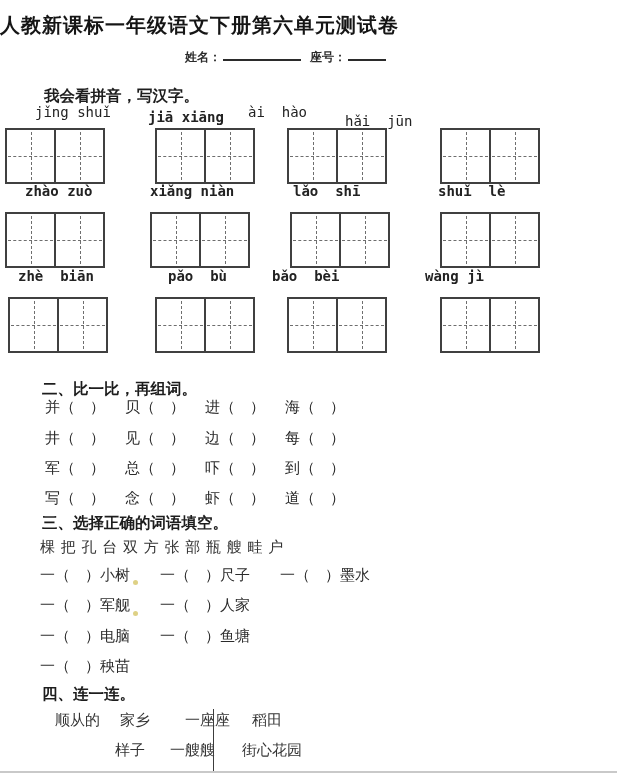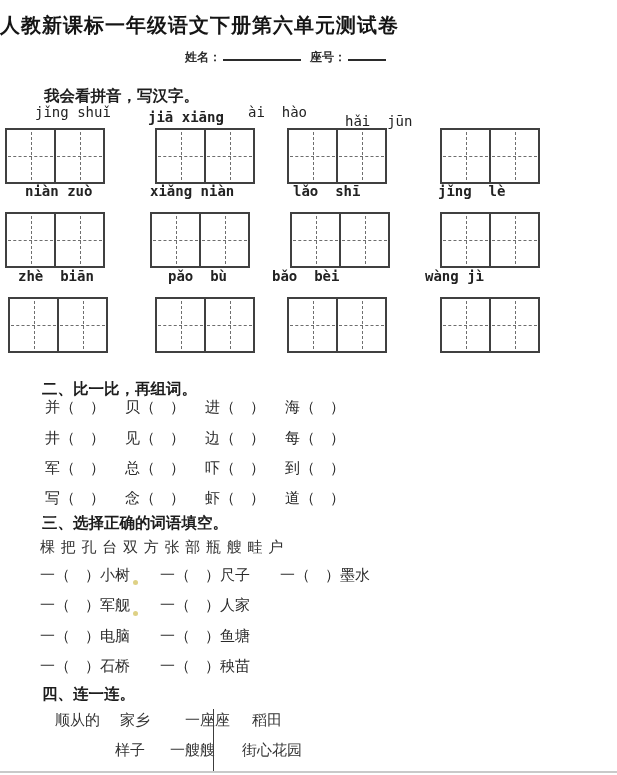--- a/index.html
+++ b/index.html
@@ -94,24 +94,24 @@
   </div>
 <div class="grid" style="top:128px; left:287px;">
     <div class="cell"></div>
     <div class="cell"></div>
   </div>
 <div class="grid" style="top:128px; left:440px;">
     <div class="cell"></div>
     <div class="cell"></div>
   </div>
 
-<span class="abs pinyin bold" style="top:183px; left:25px;">niàn zuò</span>
+<span class="abs pinyin bold" style="top:183px; left:25px;">zhào zuò</span>
 <span class="abs pinyin bold" style="top:183px; left:150px;text-align:center;">xiǎng niàn</span>
 <span class="abs pinyin bold" style="top:183px; left:293px;">lǎo  shī</span>
-<span class="abs pinyin bold" style="top:183px; left:438px;">jǐng  lè</span>
+<span class="abs pinyin bold" style="top:183px; left:438px;">shuǐ  lè</span>
 
 <div class="grid" style="top:212px; left:5px;">
     <div class="cell"></div>
     <div class="cell"></div>
   </div>
 <div class="grid" style="top:212px; left:150px;">
     <div class="cell"></div>
     <div class="cell"></div>
   </div>
 <div class="grid" style="top:212px; left:290px;">
@@ -182,21 +182,20 @@
 </div>
 <div class="row w120" style="top:596px; left:40px;">
     <span class="it">一（　）军舰</span>
     <span class="it">一（　）人家</span>
 </div>
 <div class="row w120" style="top:627px; left:40px;">
   <span class="it">一（　）电脑</span>
     <span class="it">一（　）鱼塘</span>
 </div>
 <div class="row w120" style="top:657px; left:40px;">
-    <span class="it">一（　）石桥</span>
     <span class="it">一（　）秧苗</span>
 </div>
 
 <div class="artifact-dot" style="top:580px; left:133px;"></div>
 <div class="artifact-dot" style="top:611px; left:133px;"></div>
 
 <div class="abs sec-heading" style="top:684px; left:42px;">四、连一连。</div>
 
 <span class="match-item" style="top:711px; left:55px;">顺从的</span>
 <span class="match-item" style="top:711px; left:120px;">家乡</span>

